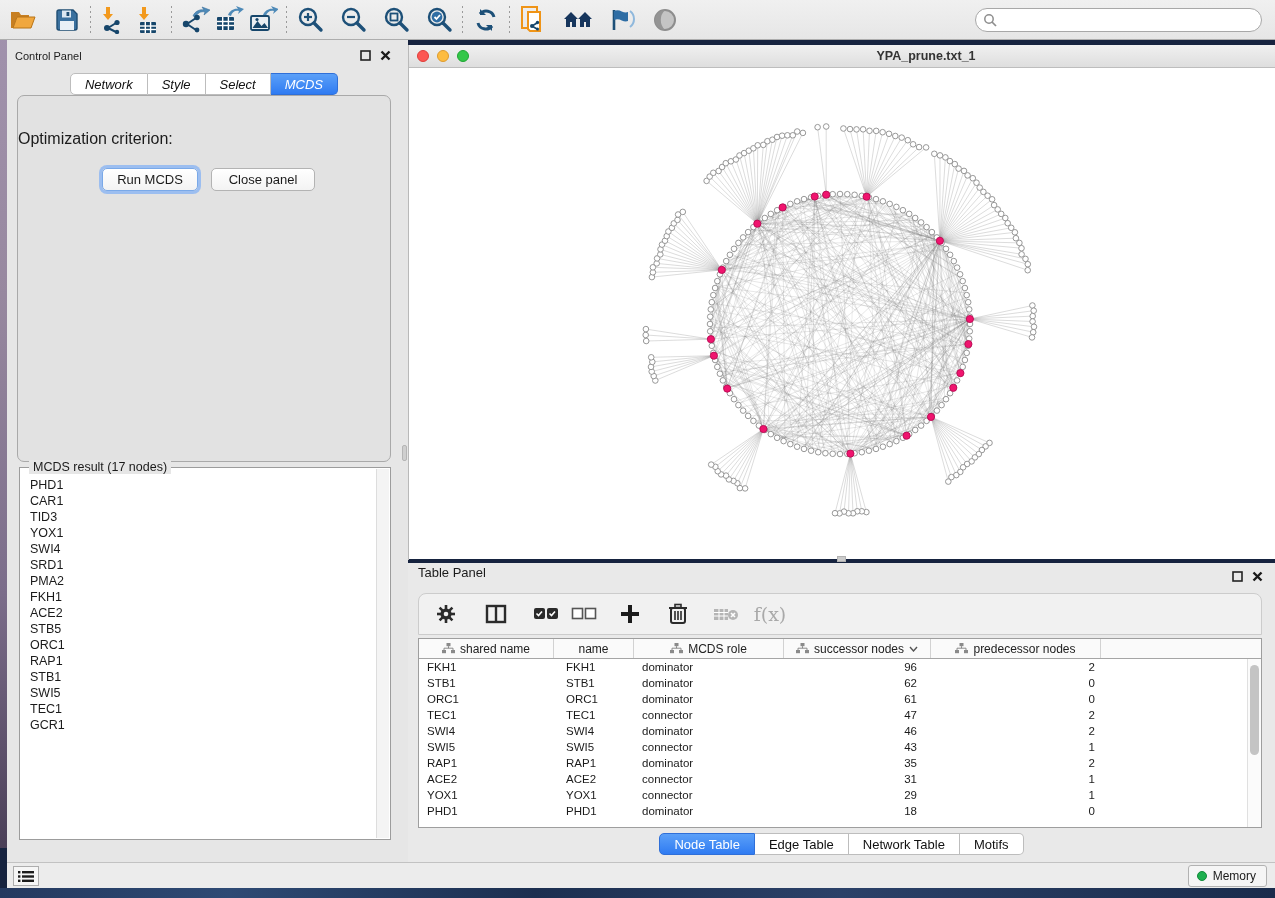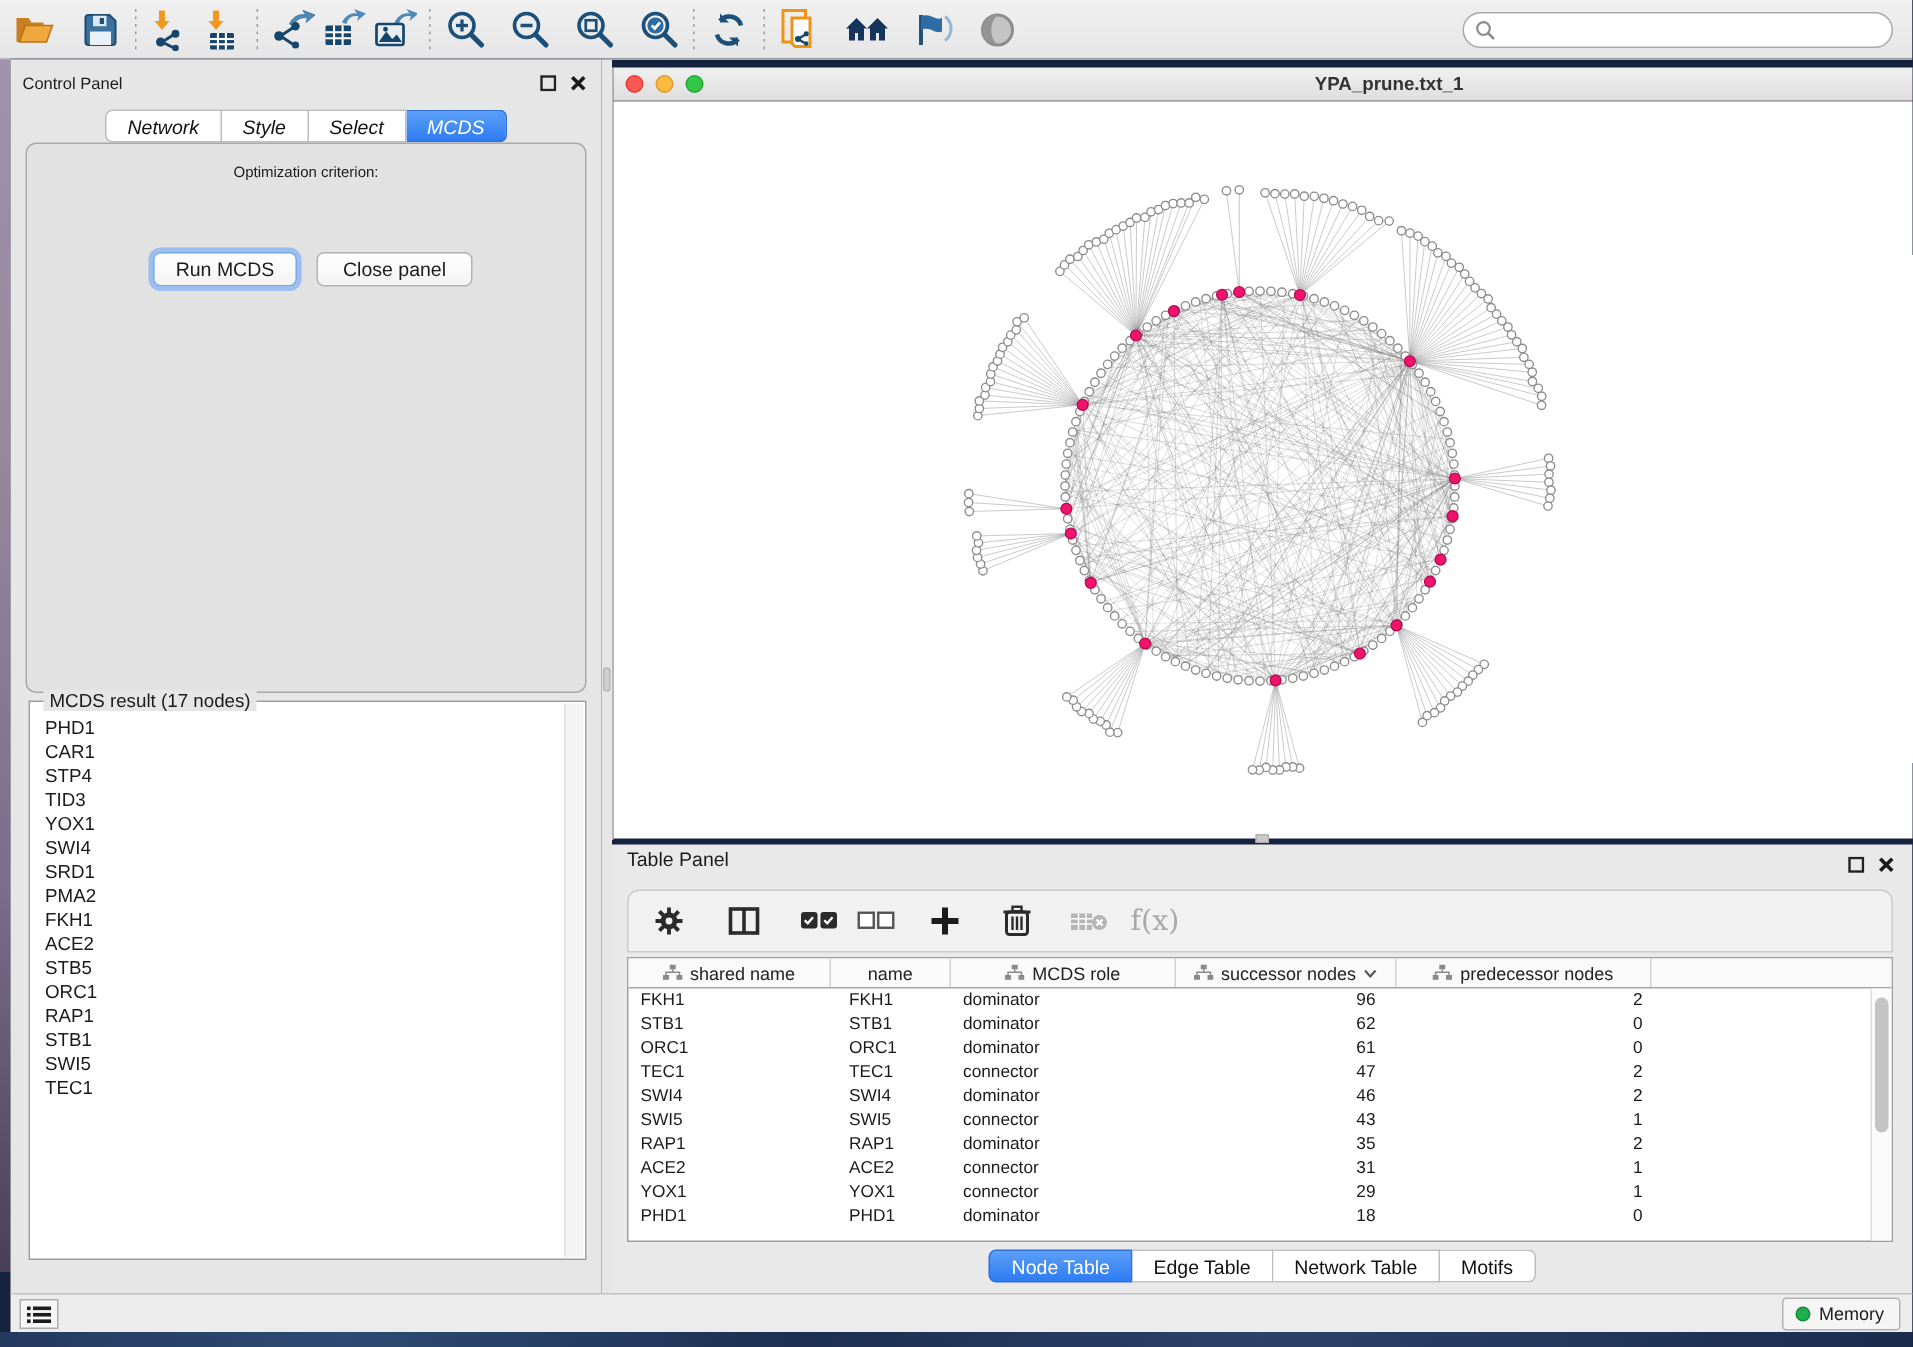--- a/index.html
+++ b/index.html
@@ -31,21 +31,21 @@
   #cp-title { position:absolute; left:8px; top:10px; font-size:11px; color:#1c1c1c; }
   .win-btns { position:absolute; top:9px; display:flex; gap:9px; align-items:center; }
   #cp-tabs { position:absolute; left:0; right:0; top:33px; display:flex; justify-content:center;font-style:italic; }
   .seg-tab { height:22px; padding:0 14px; background:#fff; border:1px solid #bdbdbd; border-left:none;
              display:flex; align-items:center; font-size:13px; color:#111; cursor:default; }
   .seg-tab:first-child { border-left:1px solid #bdbdbd; border-radius:5px 0 0 5px; }
   .seg-tab:last-child  { border-radius:0 5px 5px 0; }
   .seg-tab.selected { background:linear-gradient(180deg,#5ba0f8,#2f7bf2); color:#fff; border-color:#2f6fd8; }
   #mcds-pane { position:absolute; left:10px; top:55px; width:374px; height:367px;
                background:#e2e2e2; border:1px solid #a9a9a9; border-radius:7px; }
-  #opt-label { position:absolute; left:0; right:0; top:14px; text-align:center; font-size:10px; }
+  #opt-label { position:absolute; left:0; right:0; top:34px; text-align:left; font-size:16px; }
   #criterion { position:absolute; left:35px; top:38px; width:316px; height:22px; background:#fff;
                border:1px solid #adadad; border-radius:5px; display:flex; align-items:center; cursor:default; }
   #criterion .val { flex:1; padding-left:9px; font-size:13px; white-space:nowrap; }
   #criterion .stepper { width:20px; height:22px; margin:-1px -1px -1px 0; border-radius:0 5px 5px 0;
                background:linear-gradient(180deg,#6fa9f9,#2d6ef0); display:flex; flex-direction:column;
                align-items:center; justify-content:center; gap:2px; }
   .btn { position:absolute; height:23px; background:linear-gradient(180deg,#ffffff,#f3f3f3);
          border:1px solid #b3b3b3; border-radius:5px; font-size:13px; display:flex;
          align-items:center; justify-content:center; cursor:default; }
   #run-btn   { left:84px; top:72px; width:96px; box-shadow:0 0 0 3px rgba(98,160,252,.55); border-color:#7aa9e8; }
@@ -307,34 +307,34 @@
     <div id="opt-label">Optimization criterion:</div>
     <div class="btn" id="run-btn">Run MCDS</div>
     <div class="btn" id="closep-btn">Close panel</div>
   </div>
 
   <div id="mcds-result">
     <div id="mcds-legend">MCDS result (17 nodes)</div>
     <div id="mcds-list">
         <div class="mcds-item">PHD1</div>
         <div class="mcds-item">CAR1</div>
-        <div class="mcds-item">STP4</div>
         <div class="mcds-item">TID3</div>
         <div class="mcds-item">YOX1</div>
         <div class="mcds-item">SWI4</div>
         <div class="mcds-item">SRD1</div>
         <div class="mcds-item">PMA2</div>
         <div class="mcds-item">FKH1</div>
         <div class="mcds-item">ACE2</div>
         <div class="mcds-item">STB5</div>
         <div class="mcds-item">ORC1</div>
         <div class="mcds-item">RAP1</div>
         <div class="mcds-item">STB1</div>
         <div class="mcds-item">SWI5</div>
         <div class="mcds-item">TEC1</div>
+        <div class="mcds-item">GCR1</div>
       </div>
     <div id="mcds-scroll"></div>
   </div>
 </div>
 
 <div class="abs" id="v-divider">
     <div class="grip"></div>
   </div>
 
 <div class="abs" id="net-frame">

